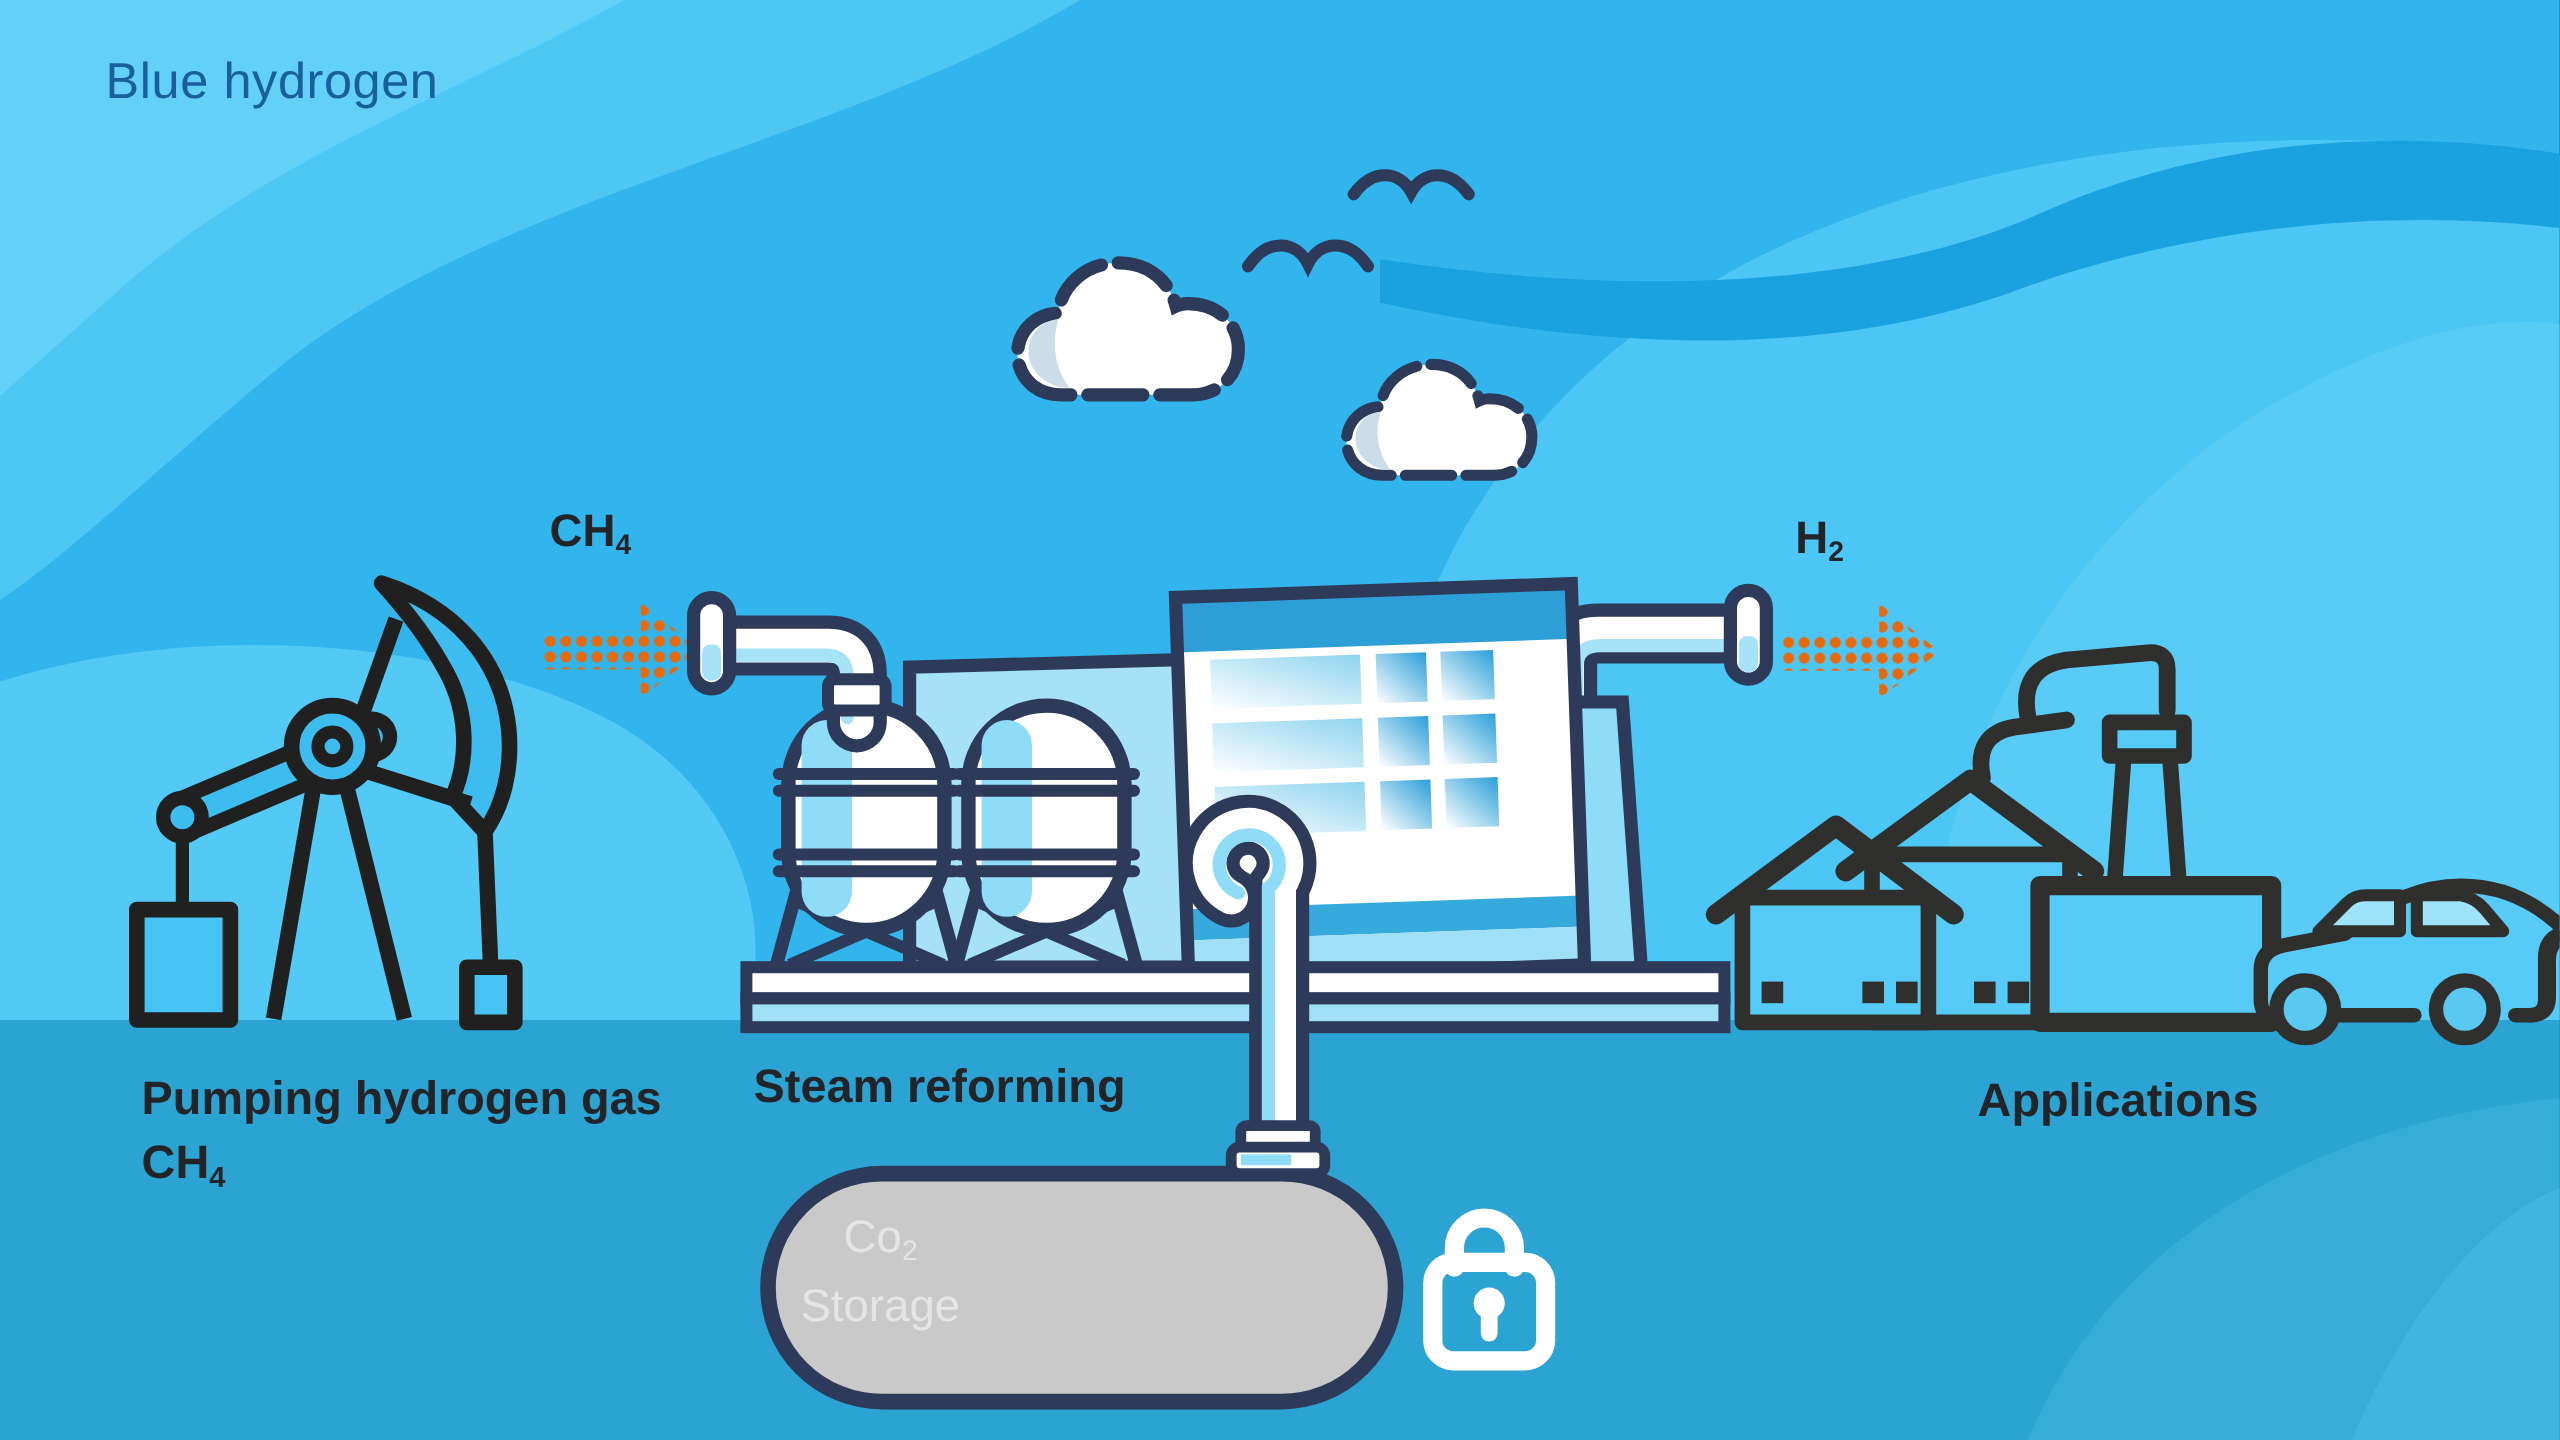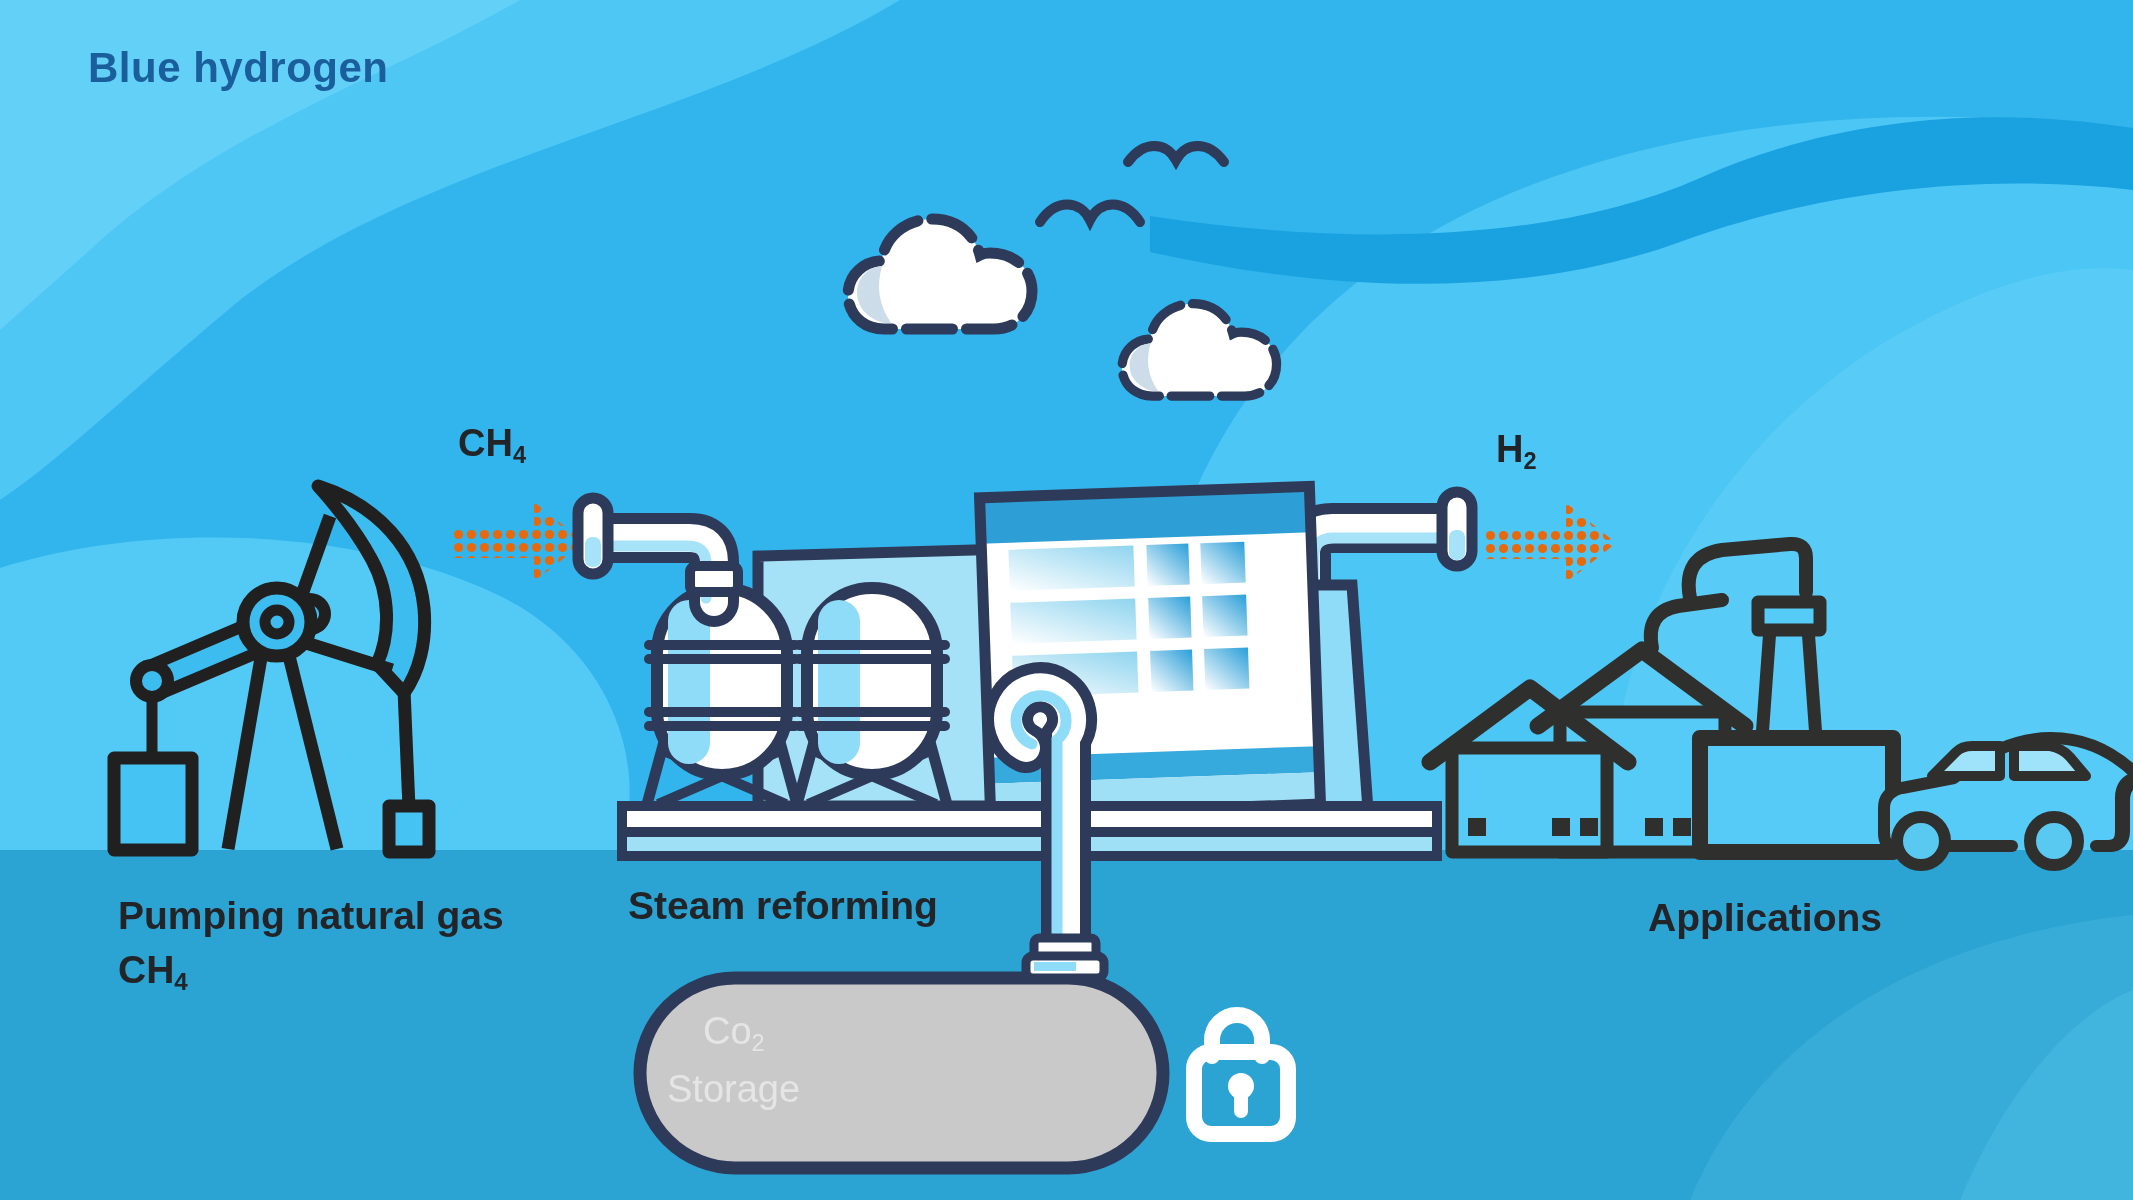--- a/index.html
+++ b/index.html
@@ -2,21 +2,21 @@
 <html><head>
 <meta charset="utf-8">
 <style>
   html,body{margin:0;padding:0;background:#0b74a8;}
   .stage{
     position:relative;width:2133px;height:1200px;overflow:hidden;
     font-family:"Liberation Sans",sans-serif;
   }
   .scene{position:absolute;left:0;top:0;width:2133px;height:1200px;display:block;}
   .label{position:absolute;white-space:nowrap;color:#222428;}
-  .title{left:88px;top:44px;font-size:42px;font-weight:700;color:#1a5f9c;letter-spacing:.5px;text-align:right;}
+  .title{left:88px;top:44px;font-size:42px;font-weight:400;color:#1a5f9c;letter-spacing:.5px;text-align:right;}
   .formula{font-size:38px;font-weight:700;}
   .caption{font-size:39px;font-weight:700;color:#222428;}
   .ch4{left:458px;top:422px;}
   .h2{left:1496px;top:428px;}
   .pump1{left:118px;top:894px;}
   .pump2{left:118px;top:948px;}
   .steam{left:628px;top:884px;}
   .apps{left:1648px;top:896px;}
   .sto{font-size:38px;font-weight:400;color:#e5e5e5;}
   .sto1{left:703px;top:1010px;}
@@ -221,21 +221,21 @@
 <div class="label title">Blue hydrogen</div>
 
 <div class="label formula ch4">
   <span>CH</span><span class="sub">4</span>
 </div>
 
 <div class="label formula h2">
   <span>H</span><span class="sub">2</span>
 </div>
 
-<div class="label caption pump1">Pumping natural gas</div>
+<div class="label caption pump1">Pumping hydrogen gas</div>
 <div class="label caption pump2">
   <span>CH</span><span class="sub">4</span>
 </div>
 
 <div class="label caption apps">Applications</div>
 
 <div class="label caption steam">Steam reforming</div>
 
 <div class="label sto sto1">
   <span>Co</span><span class="sub">2</span>

